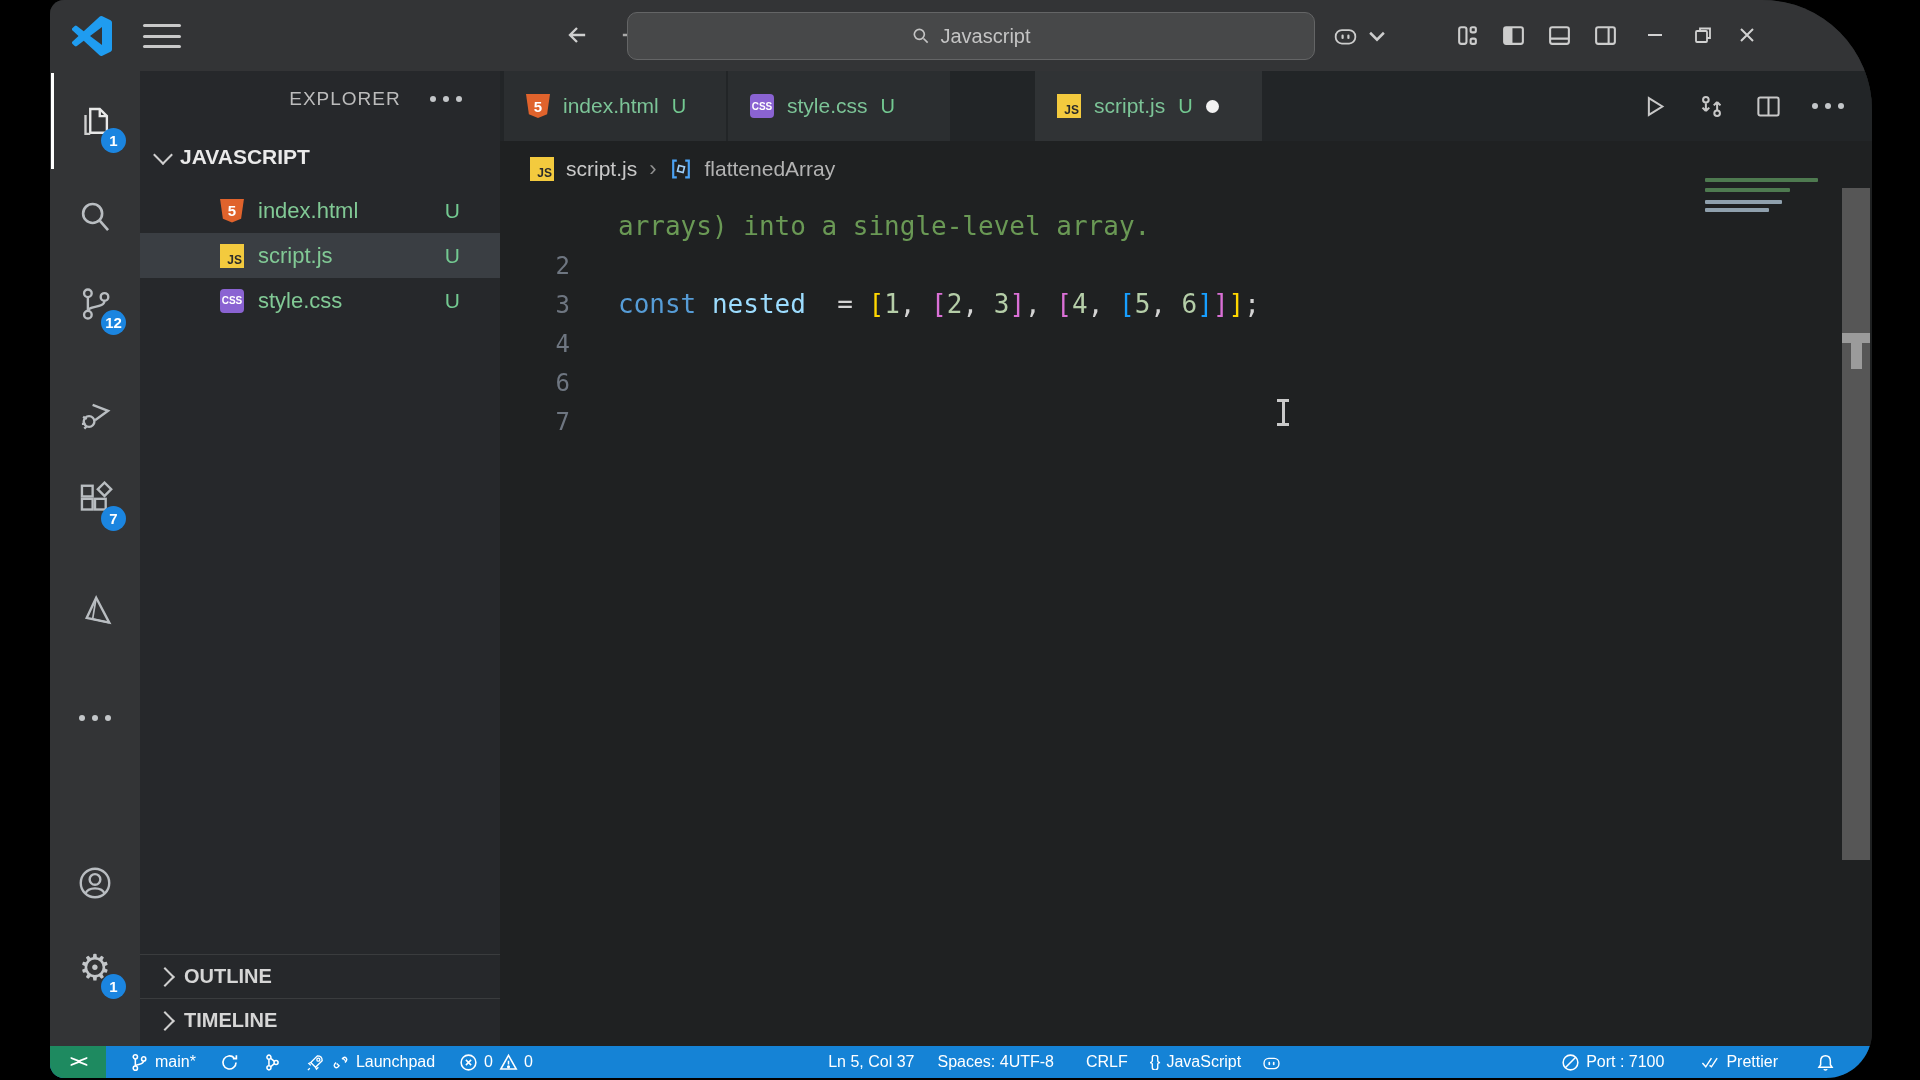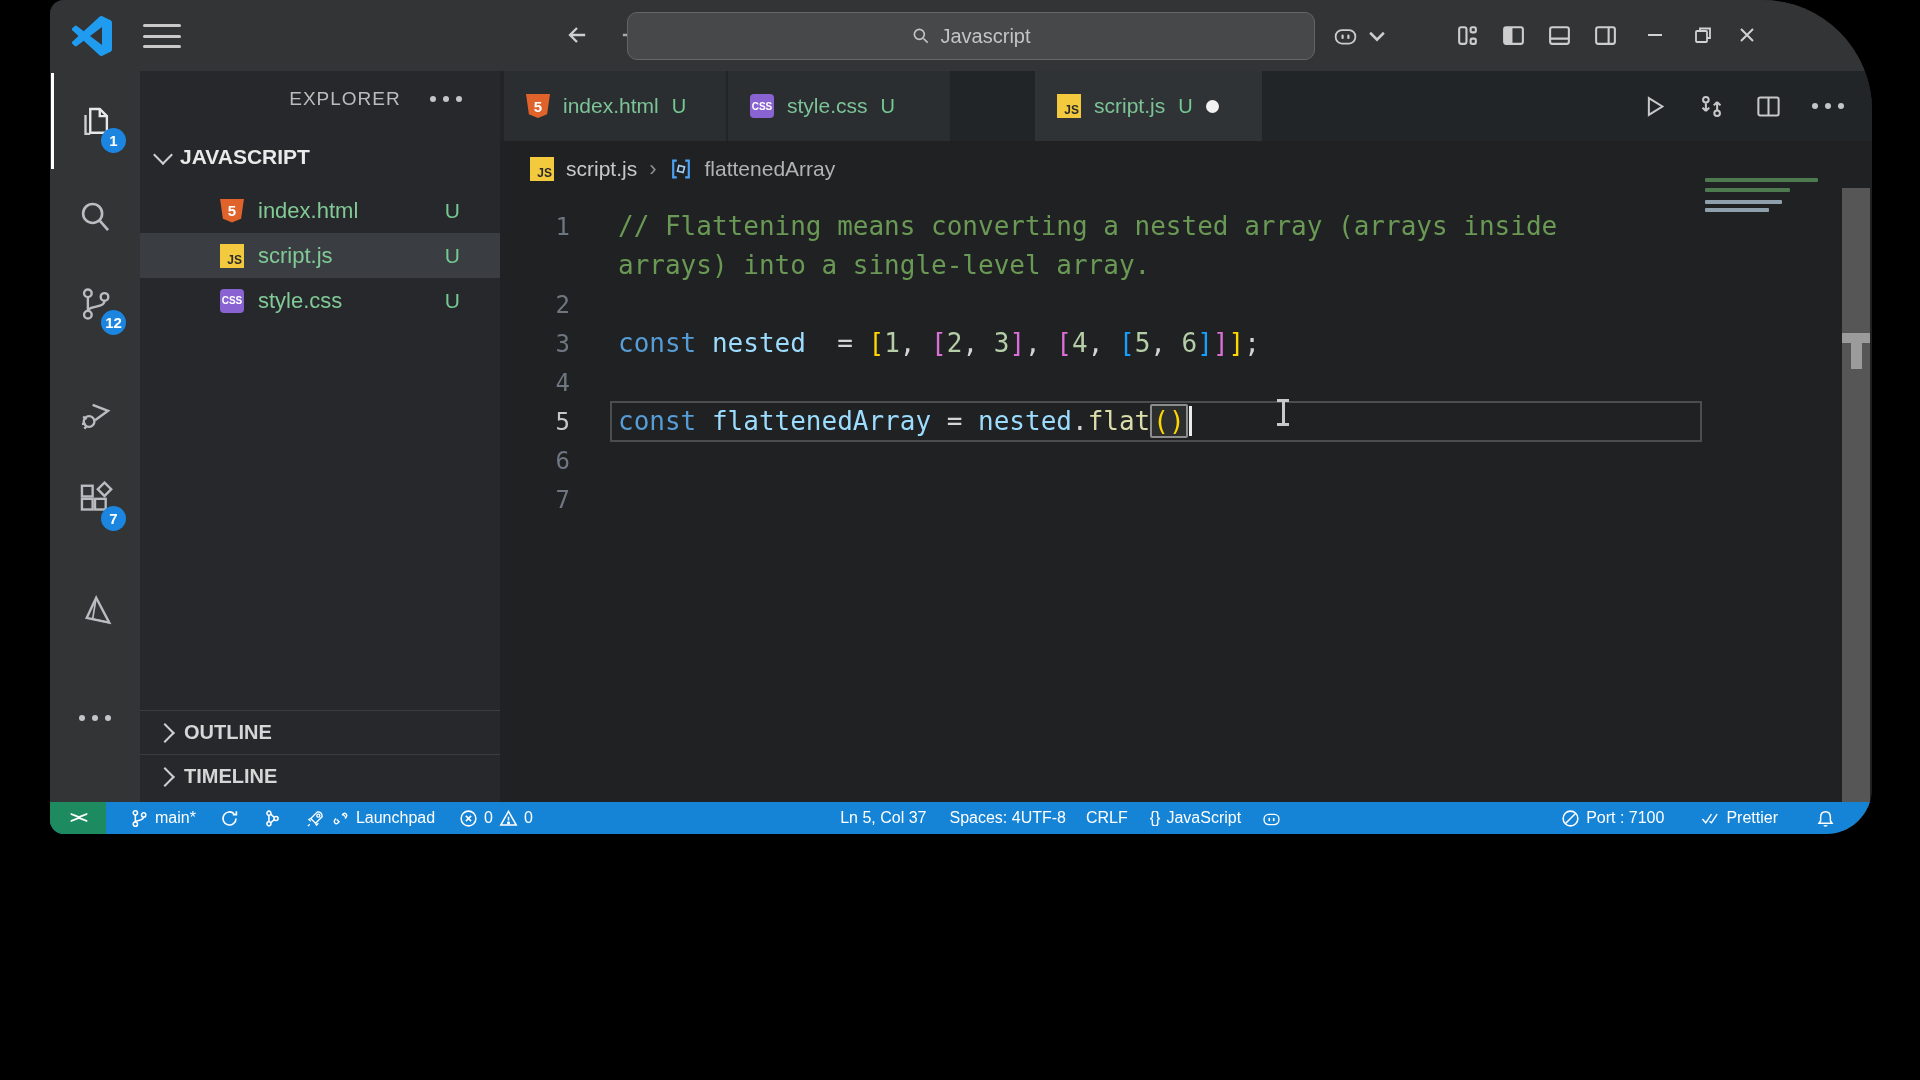--- a/index.html
+++ b/index.html
@@ -1,17 +1,17 @@
 <!DOCTYPE html>
 <html><head>
 <meta charset="utf-8">
 <style>
   html,body{margin:0;padding:0;width:1920px;height:1080px;background:#000;overflow:hidden;
             font-family:"Liberation Sans","DejaVu Sans",sans-serif;-webkit-font-smoothing:antialiased;}
-  .window{position:absolute;left:50px;top:0;width:1822px;height:834px;background:#1f2122;
+  .window{position:absolute;left:50px;top:0;width:1822px;height:1078px;background:#1f2122;
           border-radius:14px 110px 46px 14px;overflow:hidden;}
 
   
   .titlebar{position:absolute;top:0;left:0;right:0;height:71px;background:#333436;}
   .tb-abs{position:absolute;display:flex;align-items:center;justify-content:center;}
   .vscode-logo{left:22px;top:16px;width:40px;height:40px;}
   .hamburger{left:93px;top:24px;width:38px;height:24px;flex-direction:column;justify-content:space-between;}
   .hamburger div{height:3px;width:100%;background:#c9c9c9;border-radius:2px;}
   .nav-arrow{width:34px;height:34px;top:18px;color:#cfcfcf;}
   .nav-arrow svg{width:28px;height:28px;}
@@ -365,26 +365,24 @@
       <span class="bc-sep">›</span>
       <svg width="24" height="24" viewBox="0 0 20 20">
           <path d="M6.5 3H3.5v14h3M13.5 3h3v14h-3" stroke="#4ba3f5" fill="none" stroke-width="1.8"></path>
           <rect x="7.6" y="7.6" width="4.8" height="4.8" transform="rotate(14 10 10)" stroke="#9fcdf7" fill="none" stroke-width="1.4"></rect>
         </svg>
       <span>flattenedArray</span>
     </div>
 
     <div class="codearea">
       <div id="code-lines">
-          <div class="code-row"><span class="ln">1</span><span class="row-content"><span class="tok-comment">// Flattening means converting a nested array (arrays inside</span></span></div>
           <div class="code-row"><span class="ln"></span><span class="row-content"><span class="tok-comment">arrays) into a single-level array.</span></span></div>
           <div class="code-row"><span class="ln">2</span><span class="row-content"></span></div>
           <div class="code-row"><span class="ln">3</span><span class="row-content"><span class="tok-kw">const </span><span class="tok-var">nested</span><span class="tok-punc">  = </span><span class="tok-b1">[</span><span class="tok-num">1</span><span class="tok-punc">, </span><span class="tok-b2">[</span><span class="tok-num">2</span><span class="tok-punc">, </span><span class="tok-num">3</span><span class="tok-b2">]</span><span class="tok-punc">, </span><span class="tok-b2">[</span><span class="tok-num">4</span><span class="tok-punc">, </span><span class="tok-b3">[</span><span class="tok-num">5</span><span class="tok-punc">, </span><span class="tok-num">6</span><span class="tok-b3">]</span><span class="tok-b2">]</span><span class="tok-b1">]</span><span class="tok-punc">;</span></span></div>
           <div class="code-row"><span class="ln">4</span><span class="row-content"></span></div>
-          <div class="code-row current"><span class="ln ln-cur">5</span><span class="row-content"><span class="tok-kw">const </span><span class="tok-var">flattenedArray</span><span class="tok-punc"> = </span><span class="tok-var">nested</span><span class="tok-punc">.</span><span class="tok-fn">flat</span><span class="tok-b1 tok-box">()</span><span class="caret"></span></span></div>
           <div class="code-row"><span class="ln">6</span><span class="row-content"></span></div>
           <div class="code-row"><span class="ln">7</span><span class="row-content"></span></div>
         </div>
       <div class="ibeam"></div>
     </div>
 
     <div>
       <div class="mm-row" style="left:1205px;top:107px;width:113px;background:#4e7a50"></div>
       <div class="mm-row" style="left:1205px;top:117px;width:85px;background:#4e7a50"></div>
       <div class="mm-row" style="left:1205px;top:129px;width:77px;background:#8fa0ad"></div>
@@ -458,21 +456,21 @@
     <div class="sb-rightgrp">
       <div class="sbi">
           <span>Ln 5, Col 37</span>
         </div>
       <div class="sbi" style="margin-left:23px">
           <span>Spaces: 4</span>
         </div>
       <div class="sbi" style="">
           <span>UTF-8</span>
         </div>
-      <div class="sbi" style="margin-left:20px">
+      <div class="sbi" style="margin-left:32px">
           <span>CRLF</span>
         </div>
       <div class="sbi" style="margin-left:22px">
         <span>{}</span>
         <span>JavaScript</span>
       </div>
       <div class="sbi" style="margin-left:21px">
         <svg viewBox="0 0 28 28" fill="none" stroke="#fff" stroke-width="2">
             <rect x="3" y="8" width="22" height="15" rx="7"></rect>
             <rect x="9.5" y="13" width="2.5" height="5" rx="1.2" fill="#fff" stroke="none"></rect>

